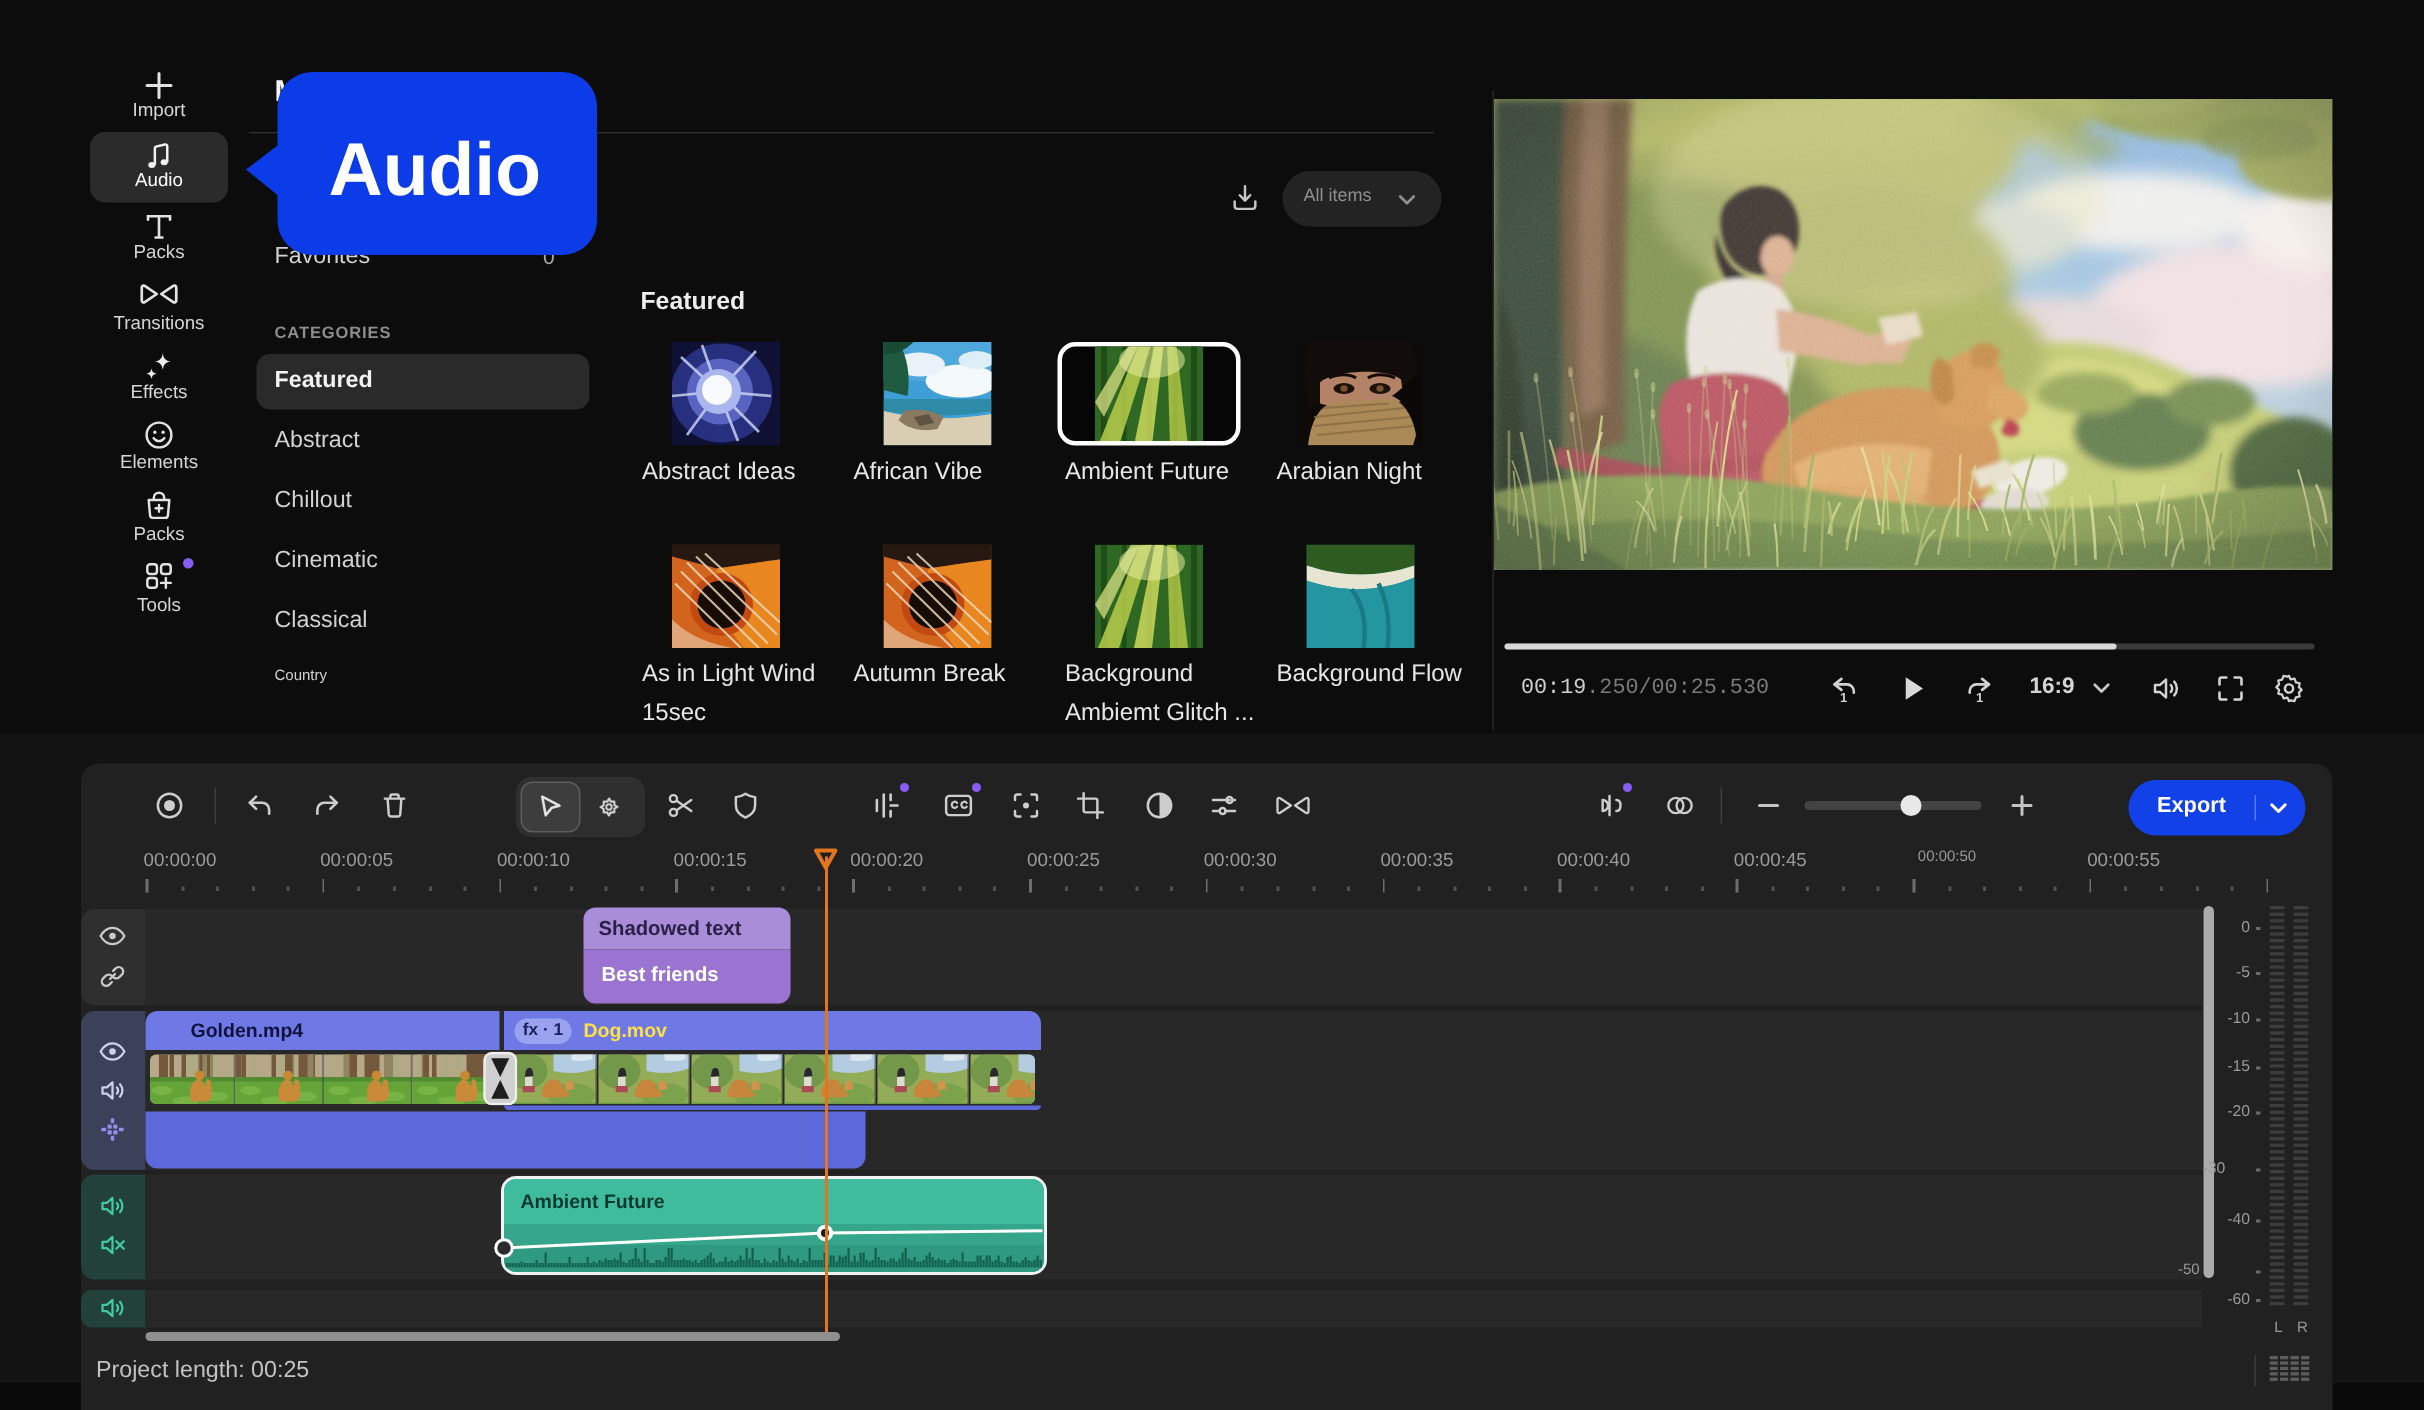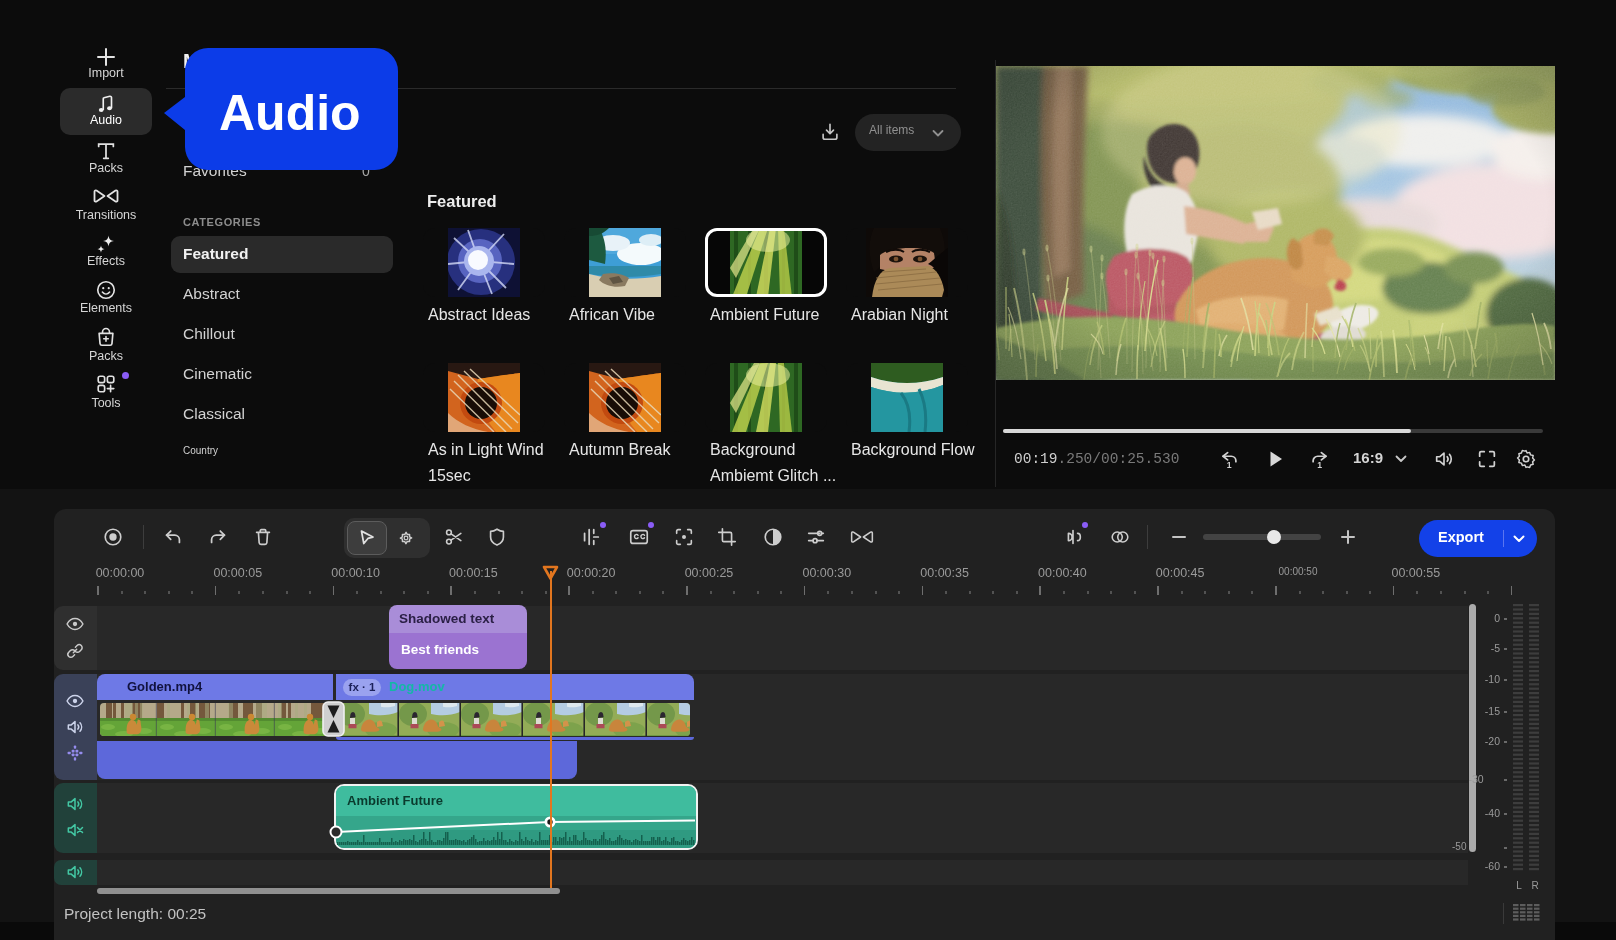--- a/index.html
+++ b/index.html
@@ -847,21 +847,21 @@
               <ellipse cx="203" cy="33" rx="9" ry="3"></ellipse>
             </g>
             <path d="M206 33 c-1.2-7 .5-13 4.2-14 2.6-.6 4.8 1.3 5.6 4.8 l1-5.6 2.6 1.3 .7 5.6 c1 4.3-.7 8.2-3.9 8.2 h-7 c-2.2 0-3.2-.4-3.2-1.7z" fill="#c98a3a"></path>
             <circle cx="212" cy="16" r="3.2" fill="#cb8832"></circle>
             <rect x="234.8" y="0" width="1.2" height="36" fill="#3a3a52" opacity=".5"></rect>
           </svg>
         </div>
         <div class="abs" style="left:43px;top:232px;width:480px;height:38px;background:#5d68da;border-radius:0 0 8px 8px;"></div>
         <div class="abs" style="left:282px;top:165px;width:358px;height:26px;background:#6e79e6;border-radius:0 8px 0 0;"></div>
         <div class="abs" style="left:289px;top:170px;width:38px;height:17px;background:#9aa2ef;border-radius:9px;text-align:center;font-size:11.5px;font-weight:bold;color:#1b2058;line-height:17px;">fx · 1</div>
-        <div class="abs" style="left:335px;top:170px;font-size:13px;font-weight:bold;color:#14b8a6;">Dog.mov</div>
+        <div class="abs" style="left:335px;top:170px;font-size:13px;font-weight:bold;color:#fde047;">Dog.mov</div>
         <div class="abs" style="left:285px;top:194px;width:351px;height:33px;border-radius:4px;overflow:hidden;">
           <svg class="abs" style="left:-2px;top:-3px;" width="358" height="39" viewBox="0 0 358 39">
             <rect x="0" y="0" width="61" height="39" fill="#93ac57"></rect>
             <path d="M32 0h29v12c-10 4-20 4-29 2z" fill="#b4cce2"></path>
             <path d="M44 0h14v6c-5 1.6-10 1.6-14 .8z" fill="#e4ecf0" opacity=".85"></path>
             <ellipse cx="14" cy="14" rx="14" ry="12" fill="#74984a"></ellipse>
             <ellipse cx="44" cy="30" rx="16" ry="8" fill="#7da24c"></ellipse>
             <path d="M13.5 14 c1.1-2.8 3.9-2.8 4.6 0 l.6 3.2 -5.8.7z" fill="#2b2630"></path>
             <path d="M13 18 h5 v6 h-5z" fill="#dddbd2"></path>
             <path d="M11.5 24 h8 v4.2 h-8z" fill="#ab4a56"></path>

